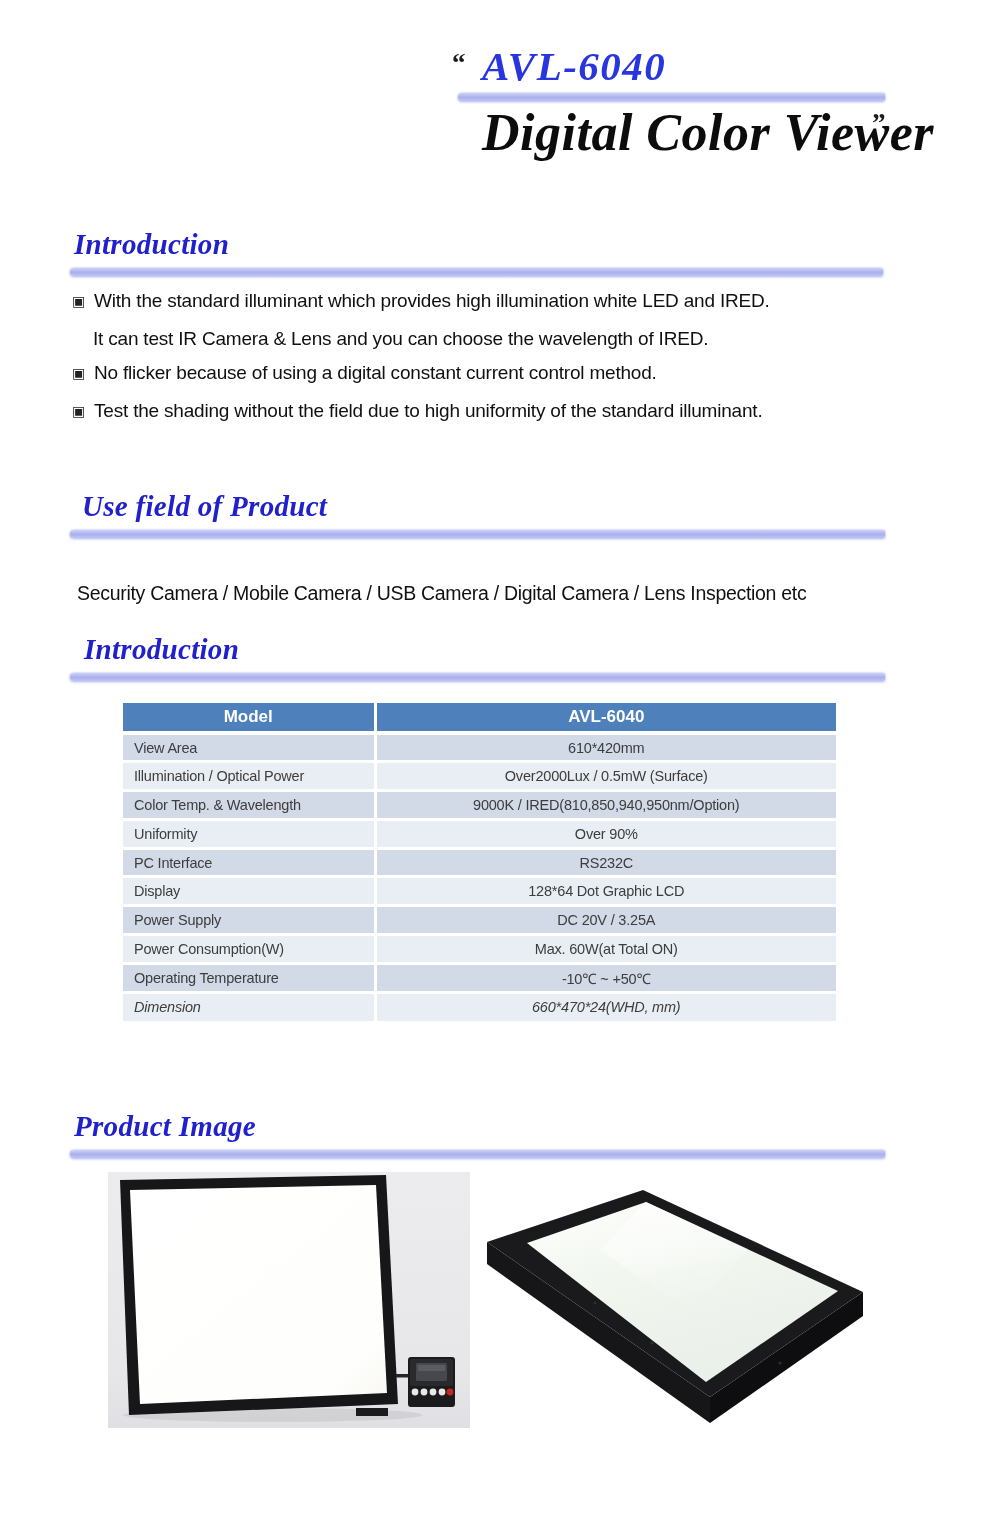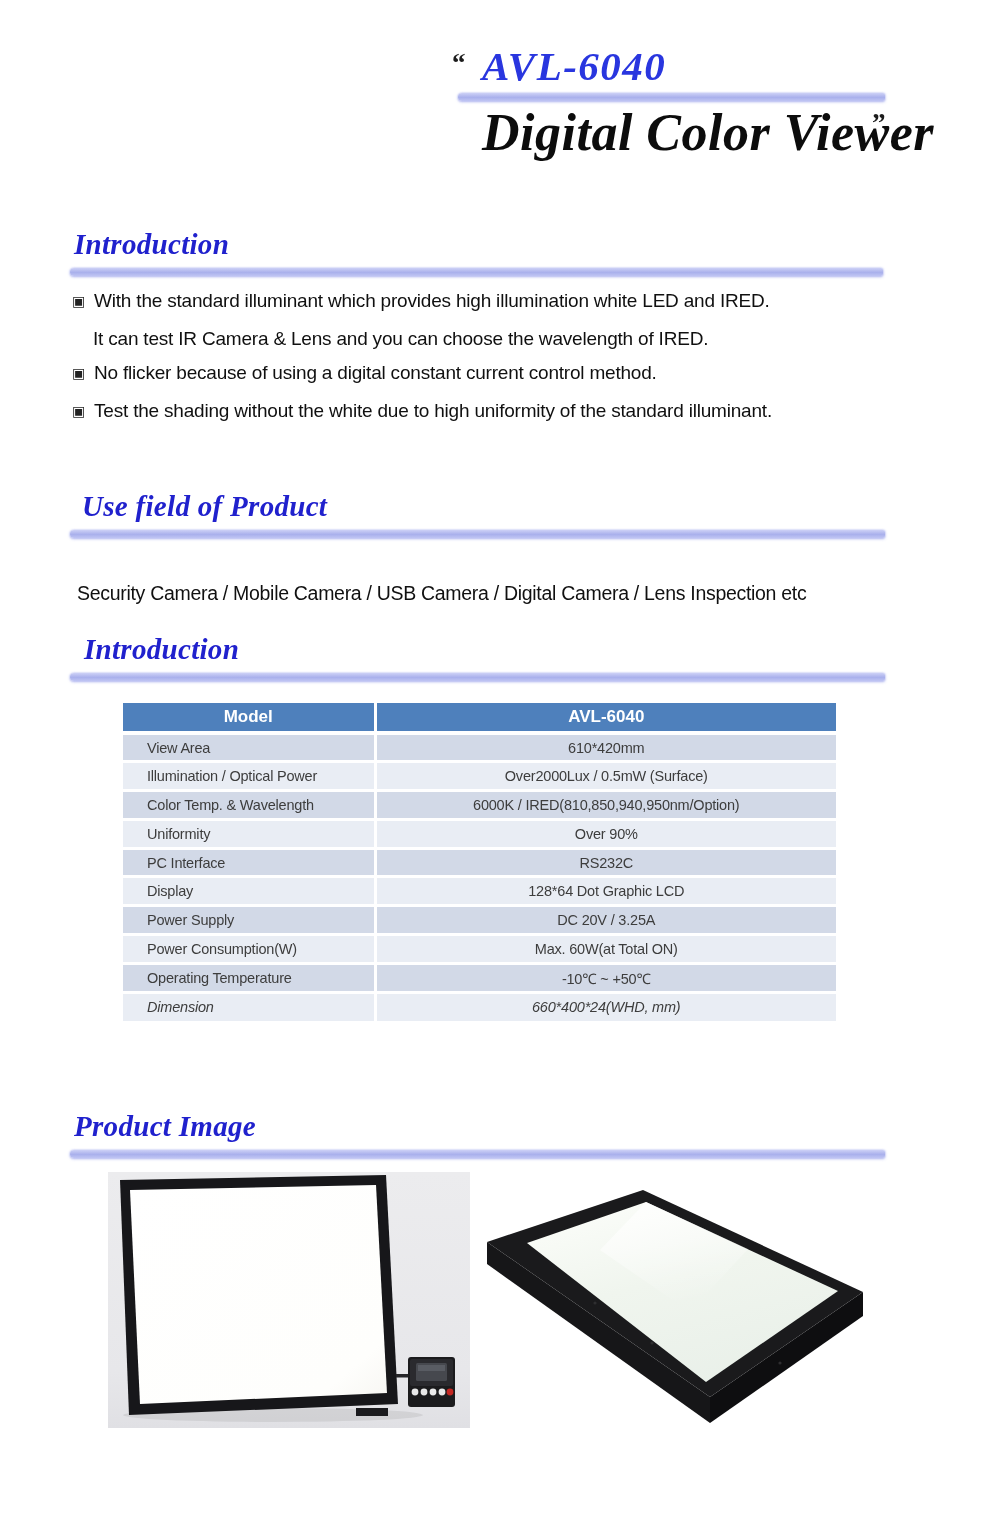--- a/index.html
+++ b/index.html
@@ -79,21 +79,21 @@
   .spec-table col.c1 { width:252px; }
   .spec-table col.c2 { width:461px; }
   .spec-table th {
     background:#4e80bc; color:#ffffff; font-weight:bold; font-size:17px;
     height:30px; text-align:center; border-bottom:4px solid #ffffff;
   }
   .spec-table th.model-col { border-right:3px solid #ffffff; }
   .spec-table td {
     height:28.8px; border-bottom:3px solid #ffffff; letter-spacing:-0.2px;
   }
-  .spec-table td.lbl { padding-left:24px; border-right:3px solid #ffffff; }
+  .spec-table td.lbl { padding-left:11px; border-right:3px solid #ffffff; }
   .spec-table td.val { text-align:center; }
   .spec-table tr.odd  td { background:#d2d9e7; }
   .spec-table tr.even td { background:#e9edf4; }
   .spec-table tr:last-child td { border-bottom:none;font-style:italic; }
 
   
   .photo { position:absolute; }
   .photo-front { left:108px; top:1172px; width:362px; height:256px; }
   .photo-persp { left:480px; top:1180px; width:470px; height:250px; }
   .photo svg { display:block; width:100%; height:100%; }
@@ -119,21 +119,21 @@
     </div>
     <div class="intro-line indent">
       <span>It can test IR Camera &amp; Lens and you can choose the wavelength of IRED.</span>
     </div>
     <div class="intro-line">
       <span class="bullet">▣</span>
       <span>No flicker because of using a digital constant current control method.</span>
     </div>
     <div class="intro-line">
       <span class="bullet">▣</span>
-      <span>Test the shading without the white due to high uniformity of the standard illuminant.</span>
+      <span>Test the shading without the field due to high uniformity of the standard illuminant.</span>
     </div>
   </div>
 
   <div class="sec-head h-use">Use field of Product</div>
   <div class="rule rule-use"></div>
   <div class="use-text">Security Camera / Mobile Camera / USB Camera / Digital Camera / Lens Inspection etc</div>
 
   <div class="sec-head h-spec">Introduction</div>
   <div class="rule rule-spec"></div>
 
@@ -150,21 +150,21 @@
     <tr class="odd">
       <td class="lbl">View Area</td>
       <td class="val">610*420mm</td>
     </tr>
     <tr class="even">
       <td class="lbl">Illumination / Optical Power</td>
       <td class="val">Over2000Lux / 0.5mW (Surface)</td>
     </tr>
     <tr class="odd">
       <td class="lbl">Color Temp. &amp; Wavelength</td>
-      <td class="val">6000K / IRED(810,850,940,950nm/Option)</td>
+      <td class="val">9000K / IRED(810,850,940,950nm/Option)</td>
     </tr>
     <tr class="even">
       <td class="lbl">Uniformity</td>
       <td class="val">Over 90%</td>
     </tr>
     <tr class="odd">
       <td class="lbl">PC Interface</td>
       <td class="val">RS232C</td>
     </tr>
     <tr class="even">
@@ -178,21 +178,21 @@
     <tr class="even">
       <td class="lbl">Power Consumption(W)</td>
       <td class="val">Max. 60W(at Total ON)</td>
     </tr>
     <tr class="odd">
       <td class="lbl">Operating Temperature</td>
       <td class="val">-10℃ ~ +50℃</td>
     </tr>
     <tr class="even">
       <td class="lbl">Dimension</td>
-      <td class="val">660*400*24(WHD, mm)</td>
+      <td class="val">660*470*24(WHD, mm)</td>
     </tr>
   </tbody>
     </table>
 
   <div class="sec-head h-photo">Product Image</div>
   <div class="rule rule-photo"></div>
 
   <div class="photo photo-front">
     <svg viewBox="0 0 362 256" xmlns="http://www.w3.org/2000/svg">
       <defs>

